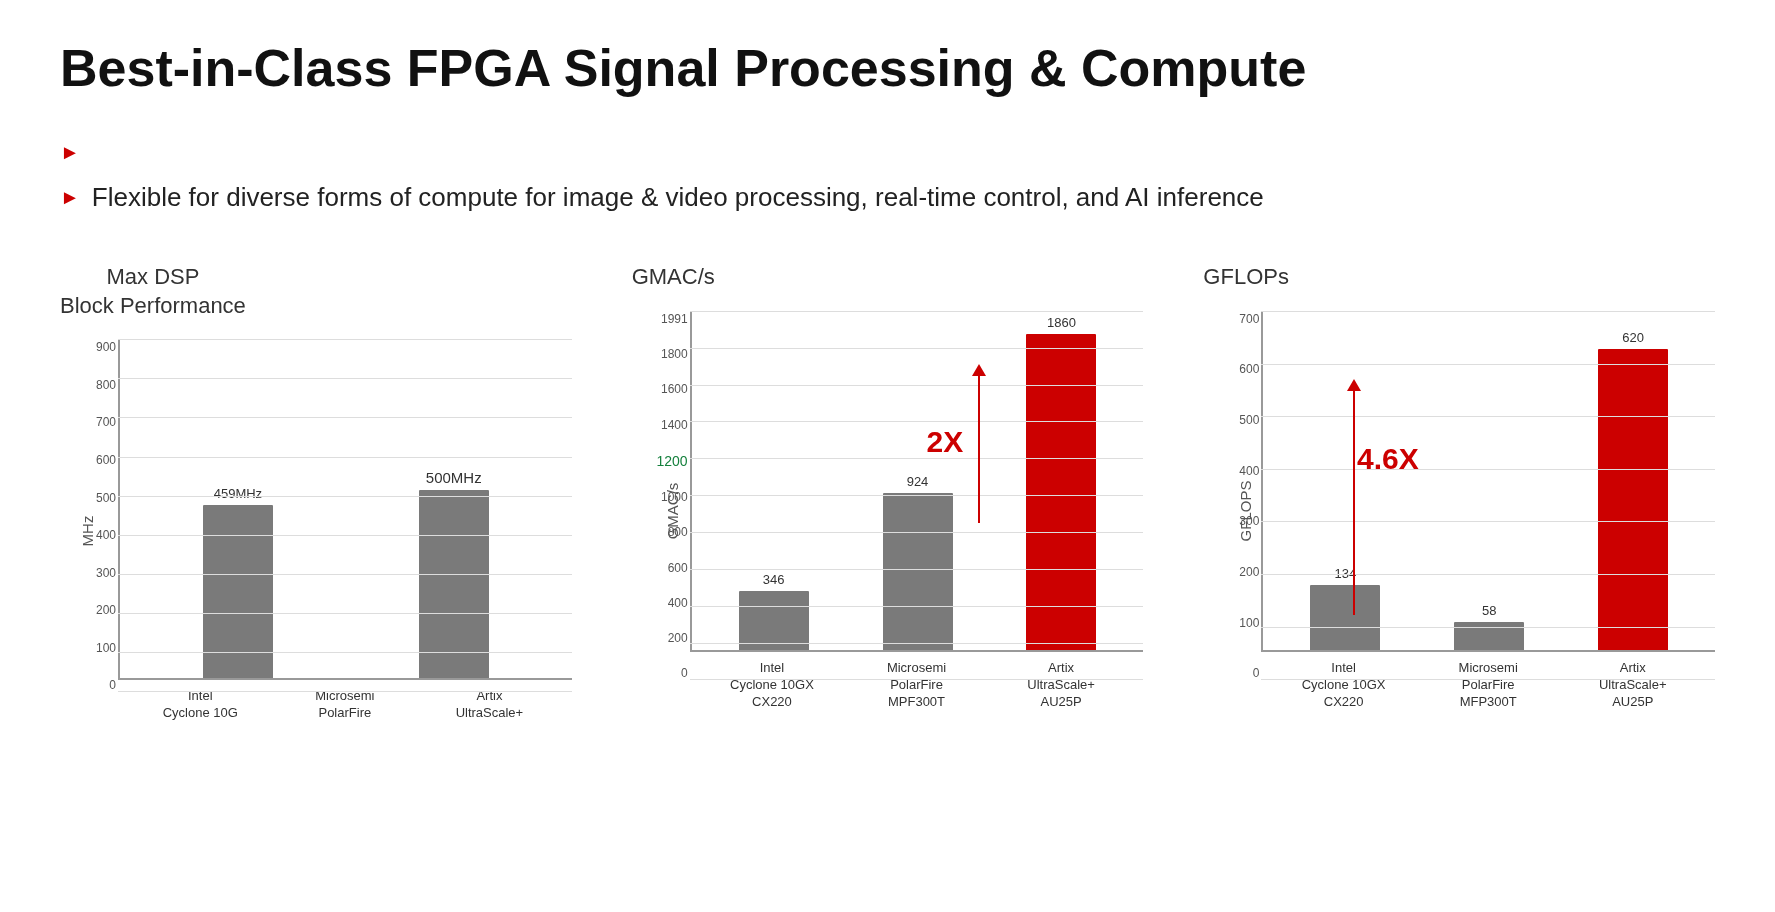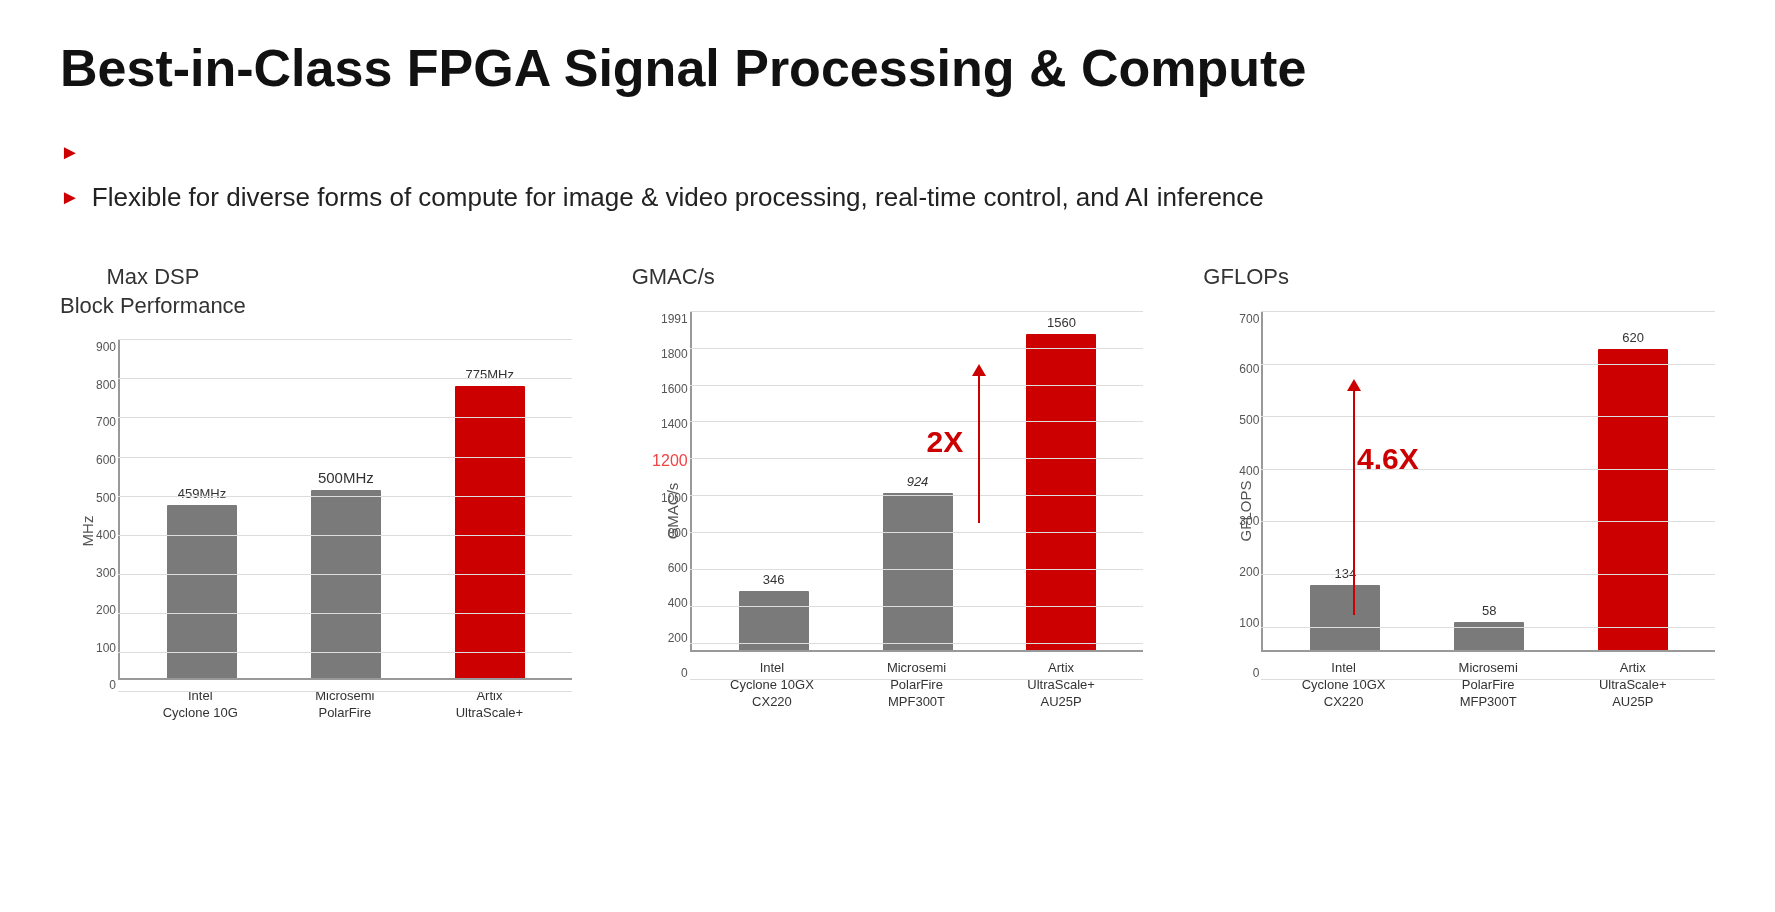--- a/index.html
+++ b/index.html
@@ -117,24 +117,20 @@
           <div style="display:flex;flex-direction:column;align-items:center;flex:1;">
             <span style="font-size:13px;color:#333;margin-bottom:4px;">459MHz</span>
             <div style="width:70px;height:calc(340px * 459 / 900);background:#7a7a7a;border-radius:1px 1px 0 0;"></div>
           </div>
 
           <div style="display:flex;flex-direction:column;align-items:center;flex:1;">
             <span style="font-size:15px;color:#333;margin-bottom:4px;">500MHz</span>
             <div style="width:70px;height:calc(340px * 500 / 900);background:#7a7a7a;border-radius:1px 1px 0 0;"></div>
           </div>
 
-          <div style="display:flex;flex-direction:column;align-items:center;flex:1;">
-            <span style="font-size:13px;color:#333;margin-bottom:4px;">775MHz</span>
-            <div style="width:70px;height:calc(340px * 775 / 900);background:#cc0000;border-radius:1px 1px 0 0;"></div>
-          </div>
         </div>
 
         <div style="display:flex;gap:20px;padding:8px 20px 0;">
           <div style="flex:1;text-align:center;font-size:13px;color:#333;line-height:1.3;">Intel<br>Cyclone 10G</div>
           <div style="flex:1;text-align:center;font-size:13px;color:#333;line-height:1.3;">Microsemi<br>PolarFire</div>
           <div style="flex:1;text-align:center;font-size:13px;color:#333;line-height:1.3;">Artix<br>UltraScale+</div>
         </div>
       </div>
     </div>
   </div>
@@ -145,21 +141,21 @@
     <div class="chart-title">GMAC/s</div>
     <div style="position:relative; width:100%;">
       <div style="position:absolute; left:12px; top:50%; transform:translateY(-50%) rotate(-90deg); font-size:15px; color:#555; white-space:nowrap;">GMAC/s</div>
       <div style="position:absolute; left:28px; top:0; bottom:30px; display:flex; flex-direction:column-reverse; justify-content:space-between; align-items:flex-end; width:28px;">
         <span style="font-size:12px;color:#555">0</span>
         <span style="font-size:12px;color:#555">200</span>
         <span style="font-size:12px;color:#555">400</span>
         <span style="font-size:12px;color:#555">600</span>
         <span style="font-size:12px;color:#555">800</span>
         <span style="font-size:12px;color:#555">1000</span>
-        <span style="font-size:16px;color:#ef4444">1200</span>
+        <span style="font-size:14px;color:#15803d">1200</span>
         <span style="font-size:12px;color:#555">1400</span>
         <span style="font-size:12px;color:#555">1600</span>
         <span style="font-size:12px;color:#555">1800</span>
         <span style="font-size:12px;color:#555">1991</span>
       </div>
       <div style="margin-left:58px; position:relative;">
         <div style="position:absolute;left:0;right:0;top:0;bottom:30px;pointer-events:none;">
           <div style="position:absolute;bottom:0%;left:0;right:0;height:1px;background:#ddd;"></div>
           <div style="position:absolute;bottom:10%;left:0;right:0;height:1px;background:#ddd;"></div>
           <div style="position:absolute;bottom:20%;left:0;right:0;height:1px;background:#ddd;"></div>
@@ -177,25 +173,25 @@
           <div style="width:0;height:0;border-left:7px solid transparent;border-right:7px solid transparent;border-bottom:12px solid #cc0000;"></div>
           <div style="width:2px;height:calc(340px * (1860 - 924) / 2000 - 12px);background:#cc0000;"></div>
         </div>
         <div style="position:absolute; left:calc(50% + 10px); bottom:calc(340px * 1300 / 2000 + 30px); z-index:10; font-size:30px; font-weight:bold; color:#cc0000;">2X</div>
         <div style="display:flex; align-items:flex-end; border-left:2px solid #999; border-bottom:2px solid #999; height:340px; padding:0 20px; gap:20px;">
           <div style="display:flex;flex-direction:column;align-items:center;flex:1;">
             <span style="font-size:13px;color:#333;margin-bottom:4px;">346</span>
             <div style="width:70px;height:calc(340px * 346 / 2000);background:#7a7a7a;border-radius:1px 1px 0 0;"></div>
           </div>
           <div style="display:flex;flex-direction:column;align-items:center;flex:1;">
-            <span style="font-size:13px;color:#333;margin-bottom:4px;font-style:italic;">924</span>
+            <span style="font-size:13px;color:#333;margin-bottom:4px;">924</span>
             <div style="width:70px;height:calc(340px * 924 / 2000);background:#7a7a7a;border-radius:1px 1px 0 0;"></div>
           </div>
           <div style="display:flex;flex-direction:column;align-items:center;flex:1;">
-            <span style="font-size:13px;color:#333;margin-bottom:4px;">1560</span>
+            <span style="font-size:13px;color:#333;margin-bottom:4px;">1860</span>
             <div style="width:70px;height:calc(340px * 1860 / 2000);background:#cc0000;border-radius:1px 1px 0 0;"></div>
           </div>
         </div>
         <div style="display:flex;gap:20px;padding:8px 20px 0;">
           <div style="flex:1;text-align:center;font-size:13px;color:#333;line-height:1.3;">Intel<br>Cyclone 10GX<br>CX220</div>
           <div style="flex:1;text-align:center;font-size:13px;color:#333;line-height:1.3;">Microsemi<br>PolarFire<br>MPF300T</div>
           <div style="flex:1;text-align:center;font-size:13px;color:#333;line-height:1.3;">Artix<br>UltraScale+<br>AU25P</div>
         </div>
       </div>
     </div>

